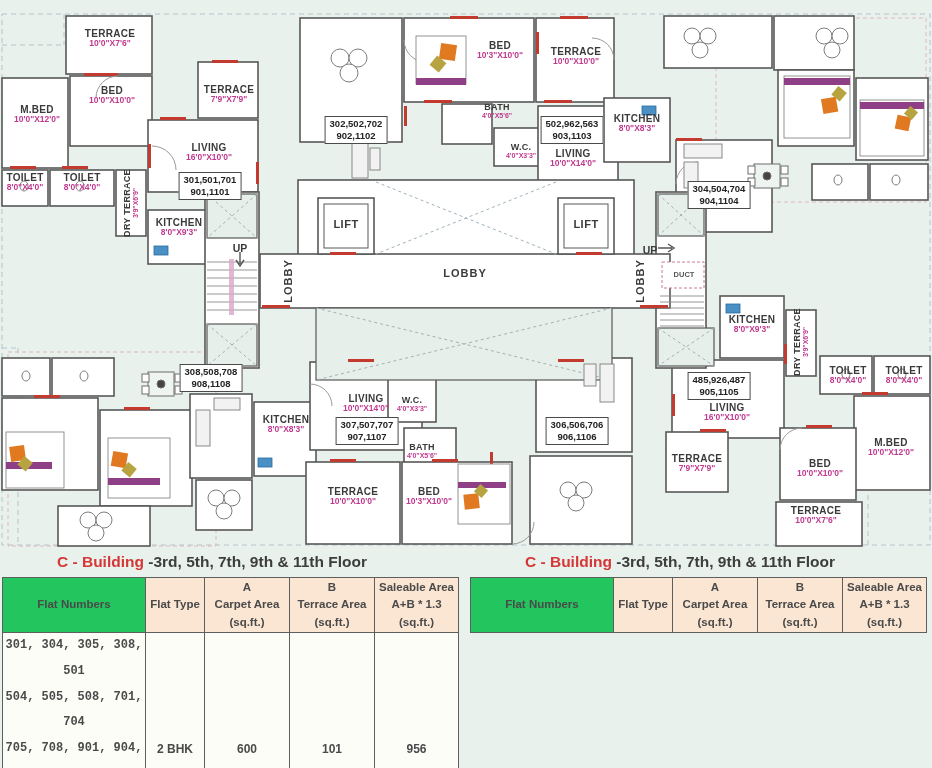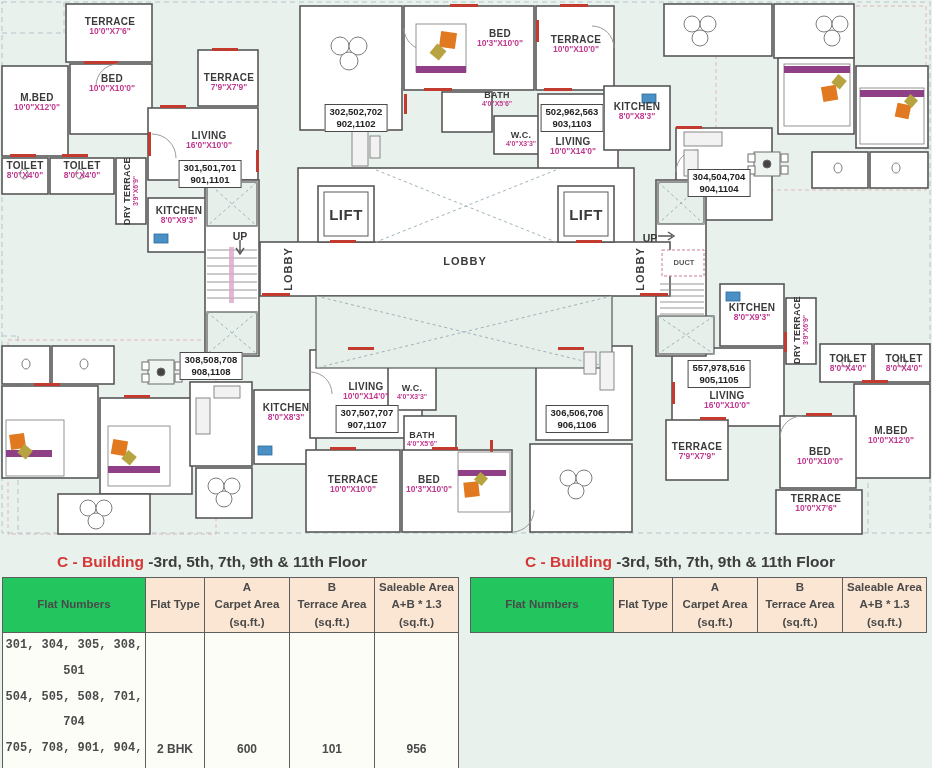--- a/index.html
+++ b/index.html
@@ -1,29 +1,29 @@
 <!DOCTYPE html>
 <html><head>
 <meta charset="utf-8">
 <style>
   html,body{margin:0;padding:0;}
   body{width:932px;height:768px;background:#e9f1ec;font-family:"Liberation Sans",sans-serif;overflow:hidden;position:relative;}
-  .plan{position:absolute;top:0;left:0;width:920px;height:545px;}
+  .plan{position:absolute;top:12px;left:0;width:920px;height:545px;}
   .plan svg{position:absolute;top:0;left:0;}
   #plan-labels{position:absolute;top:0;left:0;width:932px;height:545px;}
   .room-label{position:absolute;transform:translateX(-50%);text-align:center;line-height:1.12;white-space:nowrap;}
   .room-label .rn{font-weight:bold;font-size:10px;color:#3a3a3a;letter-spacing:.3px;}
   .room-label .rd{font-weight:bold;font-size:8.5px;color:#c0398f;}
   .room-label.small .rn{font-size:9px;}
   .room-label.small .rd{font-size:7px;}
   .room-label.vert{transform:translate(-50%,-50%) rotate(-90deg);}
   .flat-box{position:absolute;transform:translateX(-50%);background:#fff;border:1px solid #4a4a4a;
     font-weight:bold;font-size:9.5px;color:#222;line-height:1.25;padding:1px 4px;text-align:center;white-space:pre-line;}
   .core-label{position:absolute;transform:translateX(-50%);font-weight:bold;color:#3a3a3a;white-space:nowrap;}
-  .core-label.lift{font-size:15px;letter-spacing:.5px;}
+  .core-label.lift{font-size:11px;letter-spacing:.5px;}
   .core-label.lobby{font-size:11px;letter-spacing:1px;}
   .core-label.vert{transform:translate(-50%,-50%) rotate(-90deg);}
   .core-label.up{font-size:10.5px;}
   .core-label.duct{font-size:7.5px;color:#555;}
   .tables-section{position:absolute;top:545px;left:0;width:932px;height:223px;}
   .table-block{position:absolute;top:6px;width:420px;}
   .table-title{text-align:center;font-size:15.5px;font-weight:bold;margin:2px 0 6px 0;color:#3d3d3d;}
   .tt-red{color:#d53737;}
   .tt-dark{color:#3d3d3d;}
   table{border-collapse:collapse;width:456px;table-layout:fixed;background:#fdfdf8;}
@@ -416,21 +416,21 @@
         <div class="rd">10'3"X10'0"</div>
       </div>
       <div class="flat-box" style="left: 210px; top: 160px;">301,501,701
 901,1101</div>
       <div class="flat-box" style="left: 356px; top: 104px;">302,502,702
 902,1102</div>
       <div class="flat-box" style="left: 572px; top: 104px;">502,962,563
 903,1103</div>
       <div class="flat-box" style="left: 719px; top: 169px;">304,504,704
 904,1104</div>
-      <div class="flat-box" style="left: 719px; top: 360px;">557,978,516
+      <div class="flat-box" style="left: 719px; top: 360px;">485,926,487
 905,1105</div>
       <div class="flat-box" style="left: 577px; top: 405px;">306,506,706
 906,1106</div>
       <div class="flat-box" style="left: 367px; top: 405px;">307,507,707
 907,1107</div>
       <div class="flat-box" style="left: 211px; top: 352px;">308,508,708
 908,1108</div>
       <div class="core-label lift" style="left: 346px; top: 206px;">LIFT</div>
       <div class="core-label lift" style="left: 586px; top: 206px;">LIFT</div>
       <div class="core-label lobby" style="left: 465px; top: 255px;">LOBBY</div>

